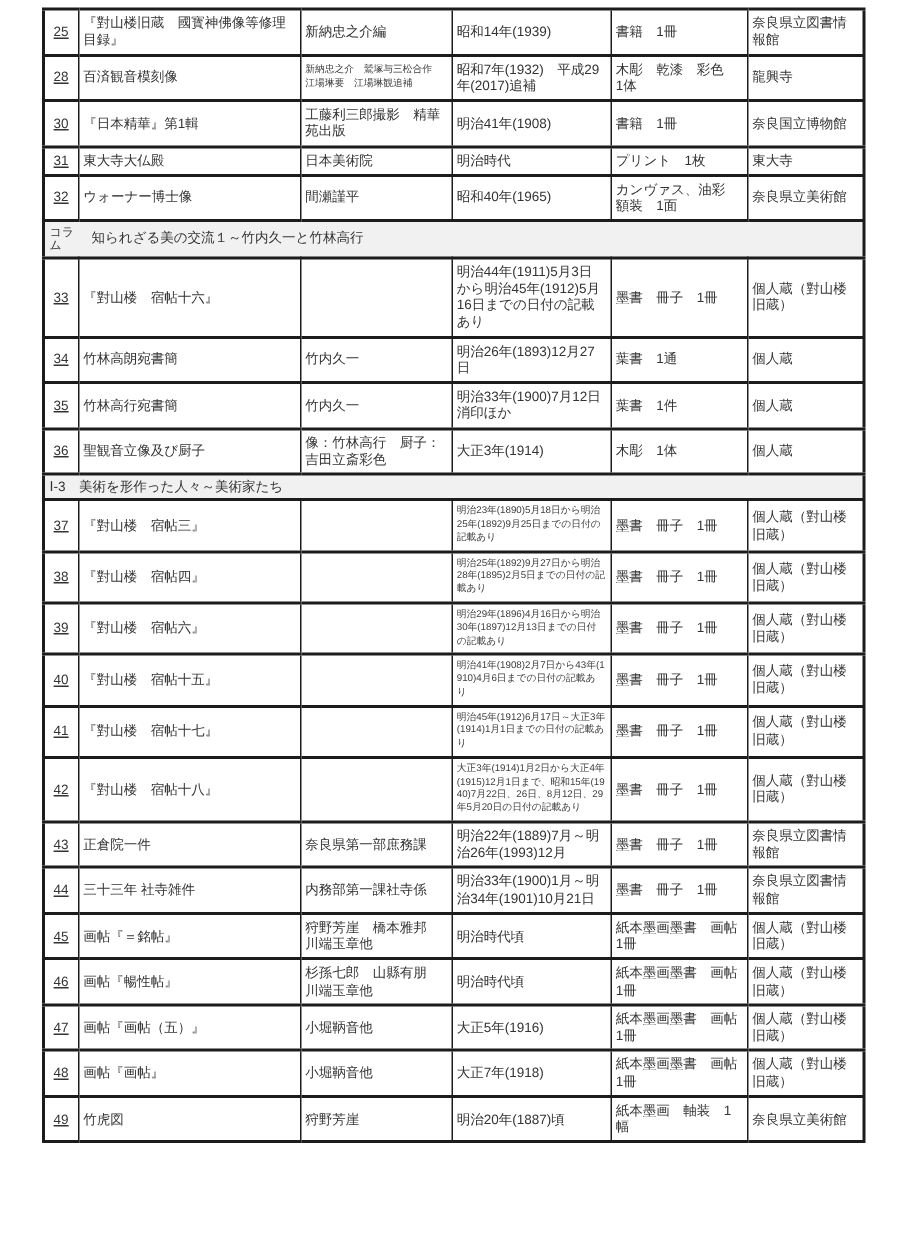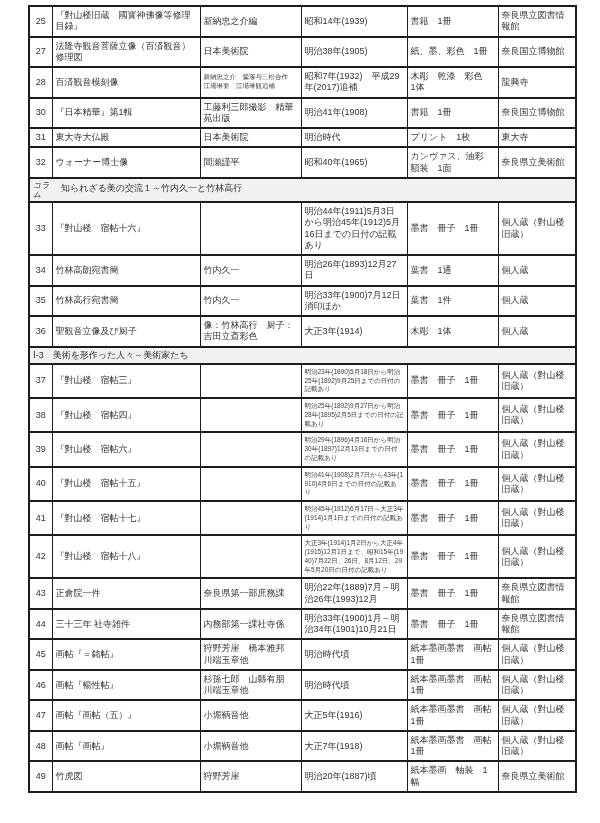--- a/index.html
+++ b/index.html
@@ -12,25 +12,25 @@
   table.catalog{
     border-collapse:collapse;table-layout:fixed;width:547px;
     border:2px solid #1c1c1c;
   }
   td{
     border-left:1px solid #1c1c1c;border-right:1px solid #1c1c1c;
     border-top:2px solid #1c1c1c;border-bottom:2px solid #1c1c1c;
     padding:3px 3px;font-size:9px;line-height:1.25;
     vertical-align:middle;word-break:break-all;overflow:hidden;
   }
-  td.no{text-align:center;padding:3px 1px;}
+  td.no{text-align:center;padding:3px 1px;text-decoration:underline;}
   td.small-txt{font-size:6.5px;line-height:1.35;color:#3c3c3c;}
   tr.section-row td{background:#f1f1f1;padding:2px 3px;}
   .sec-wrap{display:flex;align-items:center;}
-  .sec-no{width:22px;flex:0 0 22px;font-size:8px;line-height:1.15;word-break:break-all;font-style:italic;}
+  .sec-no{width:22px;flex:0 0 22px;font-size:8px;line-height:1.15;word-break:break-all;}
   .sec-label{font-size:9px;padding-left:6px;font-family:Liberation Mono, monospace;}
   .sec-single{font-size:9px;padding-left:2px;}
 </style>
 </head>
 <body>
 
 <div class="page">
   <table class="catalog">
     <colgroup>
       <col style="width:23px">
@@ -43,28 +43,20 @@
     <tbody id="catalog-body">
         <tr>
           <td class="no">25</td>
           <td>『對山楼旧蔵　國寳神佛像等修理目録』</td>
           <td>新納忠之介編</td>
           <td>昭和14年(1939)</td>
           <td>書籍　1冊</td>
           <td>奈良県立図書情報館</td>
         </tr>
         <tr>
-          <td class="no">27</td>
-          <td>法隆寺観音菩薩立像（百済観音）修理図</td>
-          <td>日本美術院</td>
-          <td>明治38年(1905)</td>
-          <td>紙、墨、彩色　1冊</td>
-          <td>奈良国立博物館</td>
-        </tr>
-        <tr>
           <td class="no">28</td>
           <td>百済観音模刻像</td>
           <td class="small-txt">新納忠之介　鷲塚与三松合作　江場琳要　江場琳観追補</td>
           <td>昭和7年(1932)　平成29年(2017)追補</td>
           <td>木彫　乾漆　彩色　1体</td>
           <td>龍興寺</td>
         </tr>
         <tr>
           <td class="no">30</td>
           <td>『日本精華』第1輯</td>

